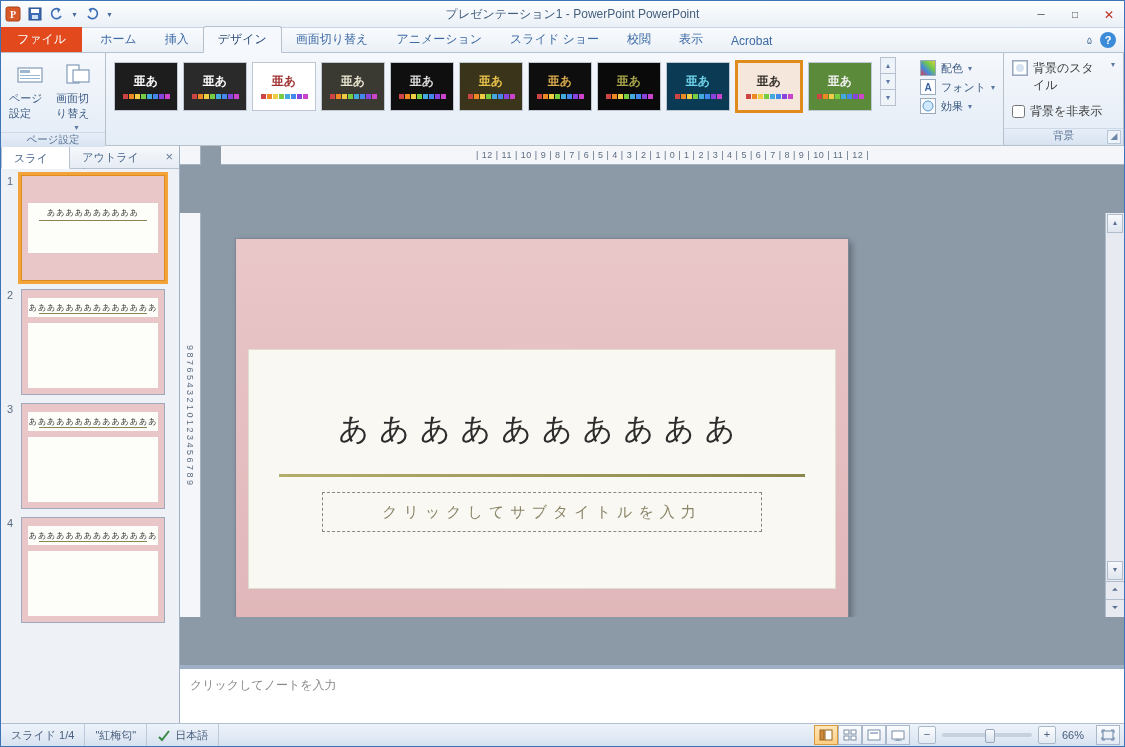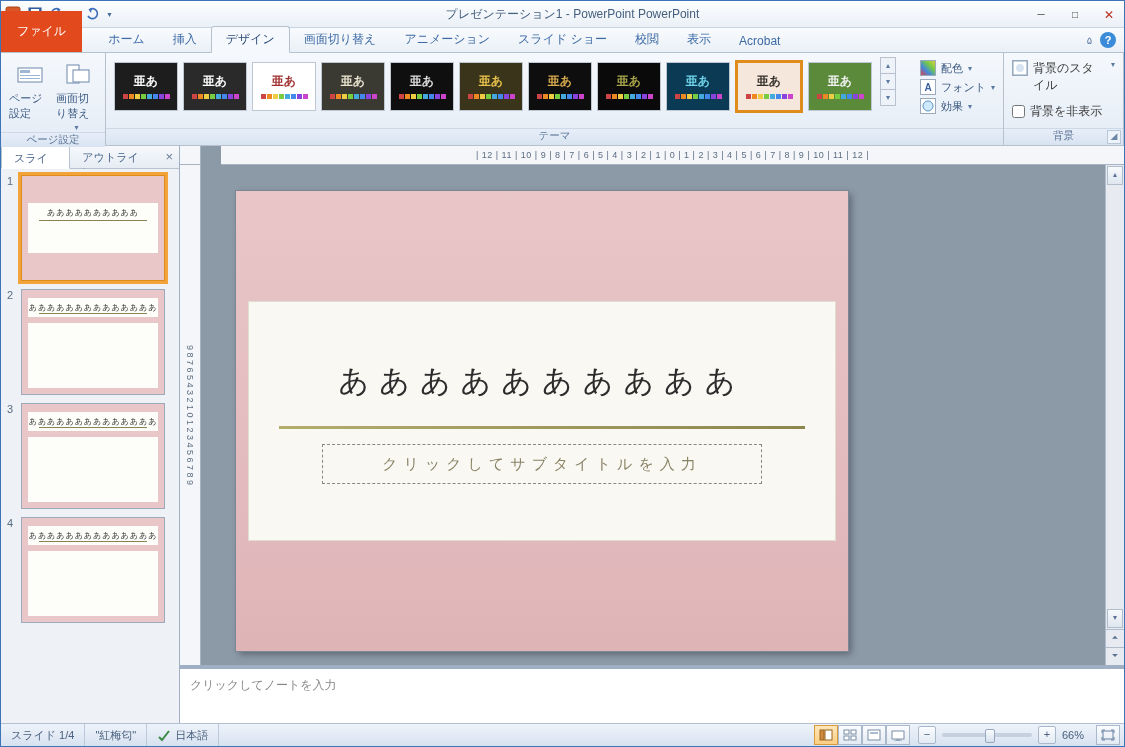--- a/index.html
+++ b/index.html
@@ -21,21 +21,21 @@
   .qat{display:flex;align-items:center;gap:6px;padding-left:4px;}
   .qat .ico{width:16px;height:16px;display:flex;align-items:center;justify-content:center;}
   .title-text{flex:1;text-align:center;color:#45607f;font-size:12px;}
   .winbtns{display:flex;align-items:center;padding-right:6px;gap:16px;}
   .winbtns span{width:18px;text-align:center;color:#5a5a5a;font-family:monospace;}
   .winbtns .close{color:#c0392b;font-size:15px;}
 
   
   .ribtabs{height:24px;display:flex;align-items:flex-end;background:linear-gradient(#f9fbfd,#eaf0f7);border-bottom:1px solid var(--rib-border);position:relative;}
   .ribtabs .tab{padding:4px 14px;color:#3d6aa5;cursor:pointer;font-size:12px;}
-  .ribtabs .file{background:var(--file-tab);color:#fff;padding:12px 16px;margin-right:12px;font-family:Liberation Serif, serif;}
+  .ribtabs .file{background:var(--file-tab);color:#fff;padding:4px 16px;margin-right:4px;font-family:Liberation Serif, serif;}
   .ribtabs .active{background:var(--rib-bg);border:1px solid var(--rib-border);border-bottom:1px solid var(--rib-bg);border-radius:3px 3px 0 0;margin-bottom:-1px;color:#2a4a75;}
   .ribright{position:absolute;right:8px;top:4px;display:flex;gap:8px;align-items:center;}
   .help{width:16px;height:16px;border-radius:50%;background:#3b8bd8;color:#fff;text-align:center;line-height:16px;font-size:11px;font-weight:bold;}
 
   
   .ribbon{height:92px;background:linear-gradient(var(--rib-bg),var(--rib-bg2));border-bottom:1px solid var(--rib-border);display:flex;}
   .group{border-right:1px solid var(--rib-border);display:flex;flex-direction:column;}
   .group .content{flex:1;display:flex;align-items:flex-start;padding:4px 8px 0 8px;gap:6px;}
   .group .label{height:16px;text-align:center;font-size:10.5px;color:#5c7597;border-top:1px solid #cdd9e8;background:linear-gradient(#e7eef8,#d8e3f1);position:relative;}
   .group .label .launcher{position:absolute;right:2px;top:1px;font-size:9px;color:#6c86a8;border:1px solid #b7c7da;width:12px;height:12px;line-height:11px;background:#eef3fa;}
@@ -77,21 +77,21 @@
   .thumb.sel{outline:3px solid var(--accent);border-color:var(--accent-border);}
   .thumb .paper{position:absolute;left:4%;right:4%;top:26%;bottom:26%;background:#fdfdfa;}
   .thumb .tl{position:absolute;top:30%;width:100%;text-align:center;font-size:8px;color:#333;letter-spacing:1px;}
   .thumb .ln{position:absolute;top:42%;left:12%;right:12%;height:1px;background:#8a8452;}
   .thumb.var .paper{top:8%;height:18%;background:#fdfdfa;bottom:auto;}
   .thumb.var .tl{top:12%;}
   .thumb.var .ln{top:22%;}
   .thumb.var .bodyp{position:absolute;top:32%;bottom:6%;left:4%;right:4%;background:#fdfdfa;}
 
   
-  .center{flex:1;background:#8c99a7;display:flex;flex-direction:column;position:relative;min-width:0;}
+  .center{flex:1;background:#8c99a7;display:flex;flex-direction:column;position:relative;min-width:0;gap:48px;}
   .hruler{height:18px;background:#f4f6f9;border-bottom:1px solid #a6b3c3;margin-left:20px;font-size:9px;color:#5c6d82;display:flex;align-items:center;justify-content:center;letter-spacing:0.5px;overflow:hidden;white-space:nowrap;}
   .canvaswrap{flex:1;display:flex;min-height:0;}
   .vruler{width:20px;background:#f4f6f9;border-right:1px solid #a6b3c3;font-size:9px;color:#5c6d82;writing-mode:vertical-rl;text-align:center;display:flex;align-items:center;justify-content:center;overflow:hidden;white-space:nowrap;}
   .stage{flex:1;position:relative;overflow:hidden;}
   .slide{position:absolute;left:35px;top:26px;width:612px;height:460px;background:#e9c6c8;box-shadow:0 0 0 1px #7b8794, 3px 3px 7px rgba(0,0,0,.35);background-image:radial-gradient(rgba(255,255,255,.15) 8%, transparent 40%),linear-gradient(#e9c6c8,#dfb4b7);}
   .slide .sheet{position:absolute;left:2%;right:2%;top:24%;bottom:24%;background:#f9f8f3;border:1px solid #e0ddd1;}
   .slide .title{position:absolute;top:37%;width:100%;text-align:center;font-family:"HGS行書体","Yu Mincho",serif;font-size:30px;color:#2c2c2c;letter-spacing:10px;}
   .slide .divider{position:absolute;top:51%;left:7%;right:7%;height:3px;background:linear-gradient(to right,#b3ae6c,#8c874d);}
   .slide .sub{position:absolute;top:55%;left:14%;right:14%;height:38px;border:1px dashed #888;display:flex;align-items:center;justify-content:center;color:#8a8467;font-size:15px;letter-spacing:6px;}
 
@@ -368,21 +368,20 @@
           </div>
           <div class="row">
             <span class="swatch"><svg width="14" height="14">
                   <circle cx="7" cy="7" r="5" fill="#cfeaff" stroke="#5a94c4"></circle>
                 </svg></span>
             <span>効果</span>
               <span class="drop">▾</span>
           </div>
         </div>
       </div>
-      <div class="label">テーマ</div>
     </div>
 
     <div class="group" style="width:136px">
       <div class="content" style="flex-direction:column;align-items:flex-start;gap:6px">
         <div class="row smlist" style="flex-direction:row;gap:5px">
           <span class="swatch"><svg width="14" height="14">
                 <rect width="14" height="14" fill="#fff" stroke="#88a1bf"></rect>
                 <circle cx="7" cy="7" r="4" fill="#d7e3f2"></circle>
               </svg></span>
           <span>背景のスタイル</span>

